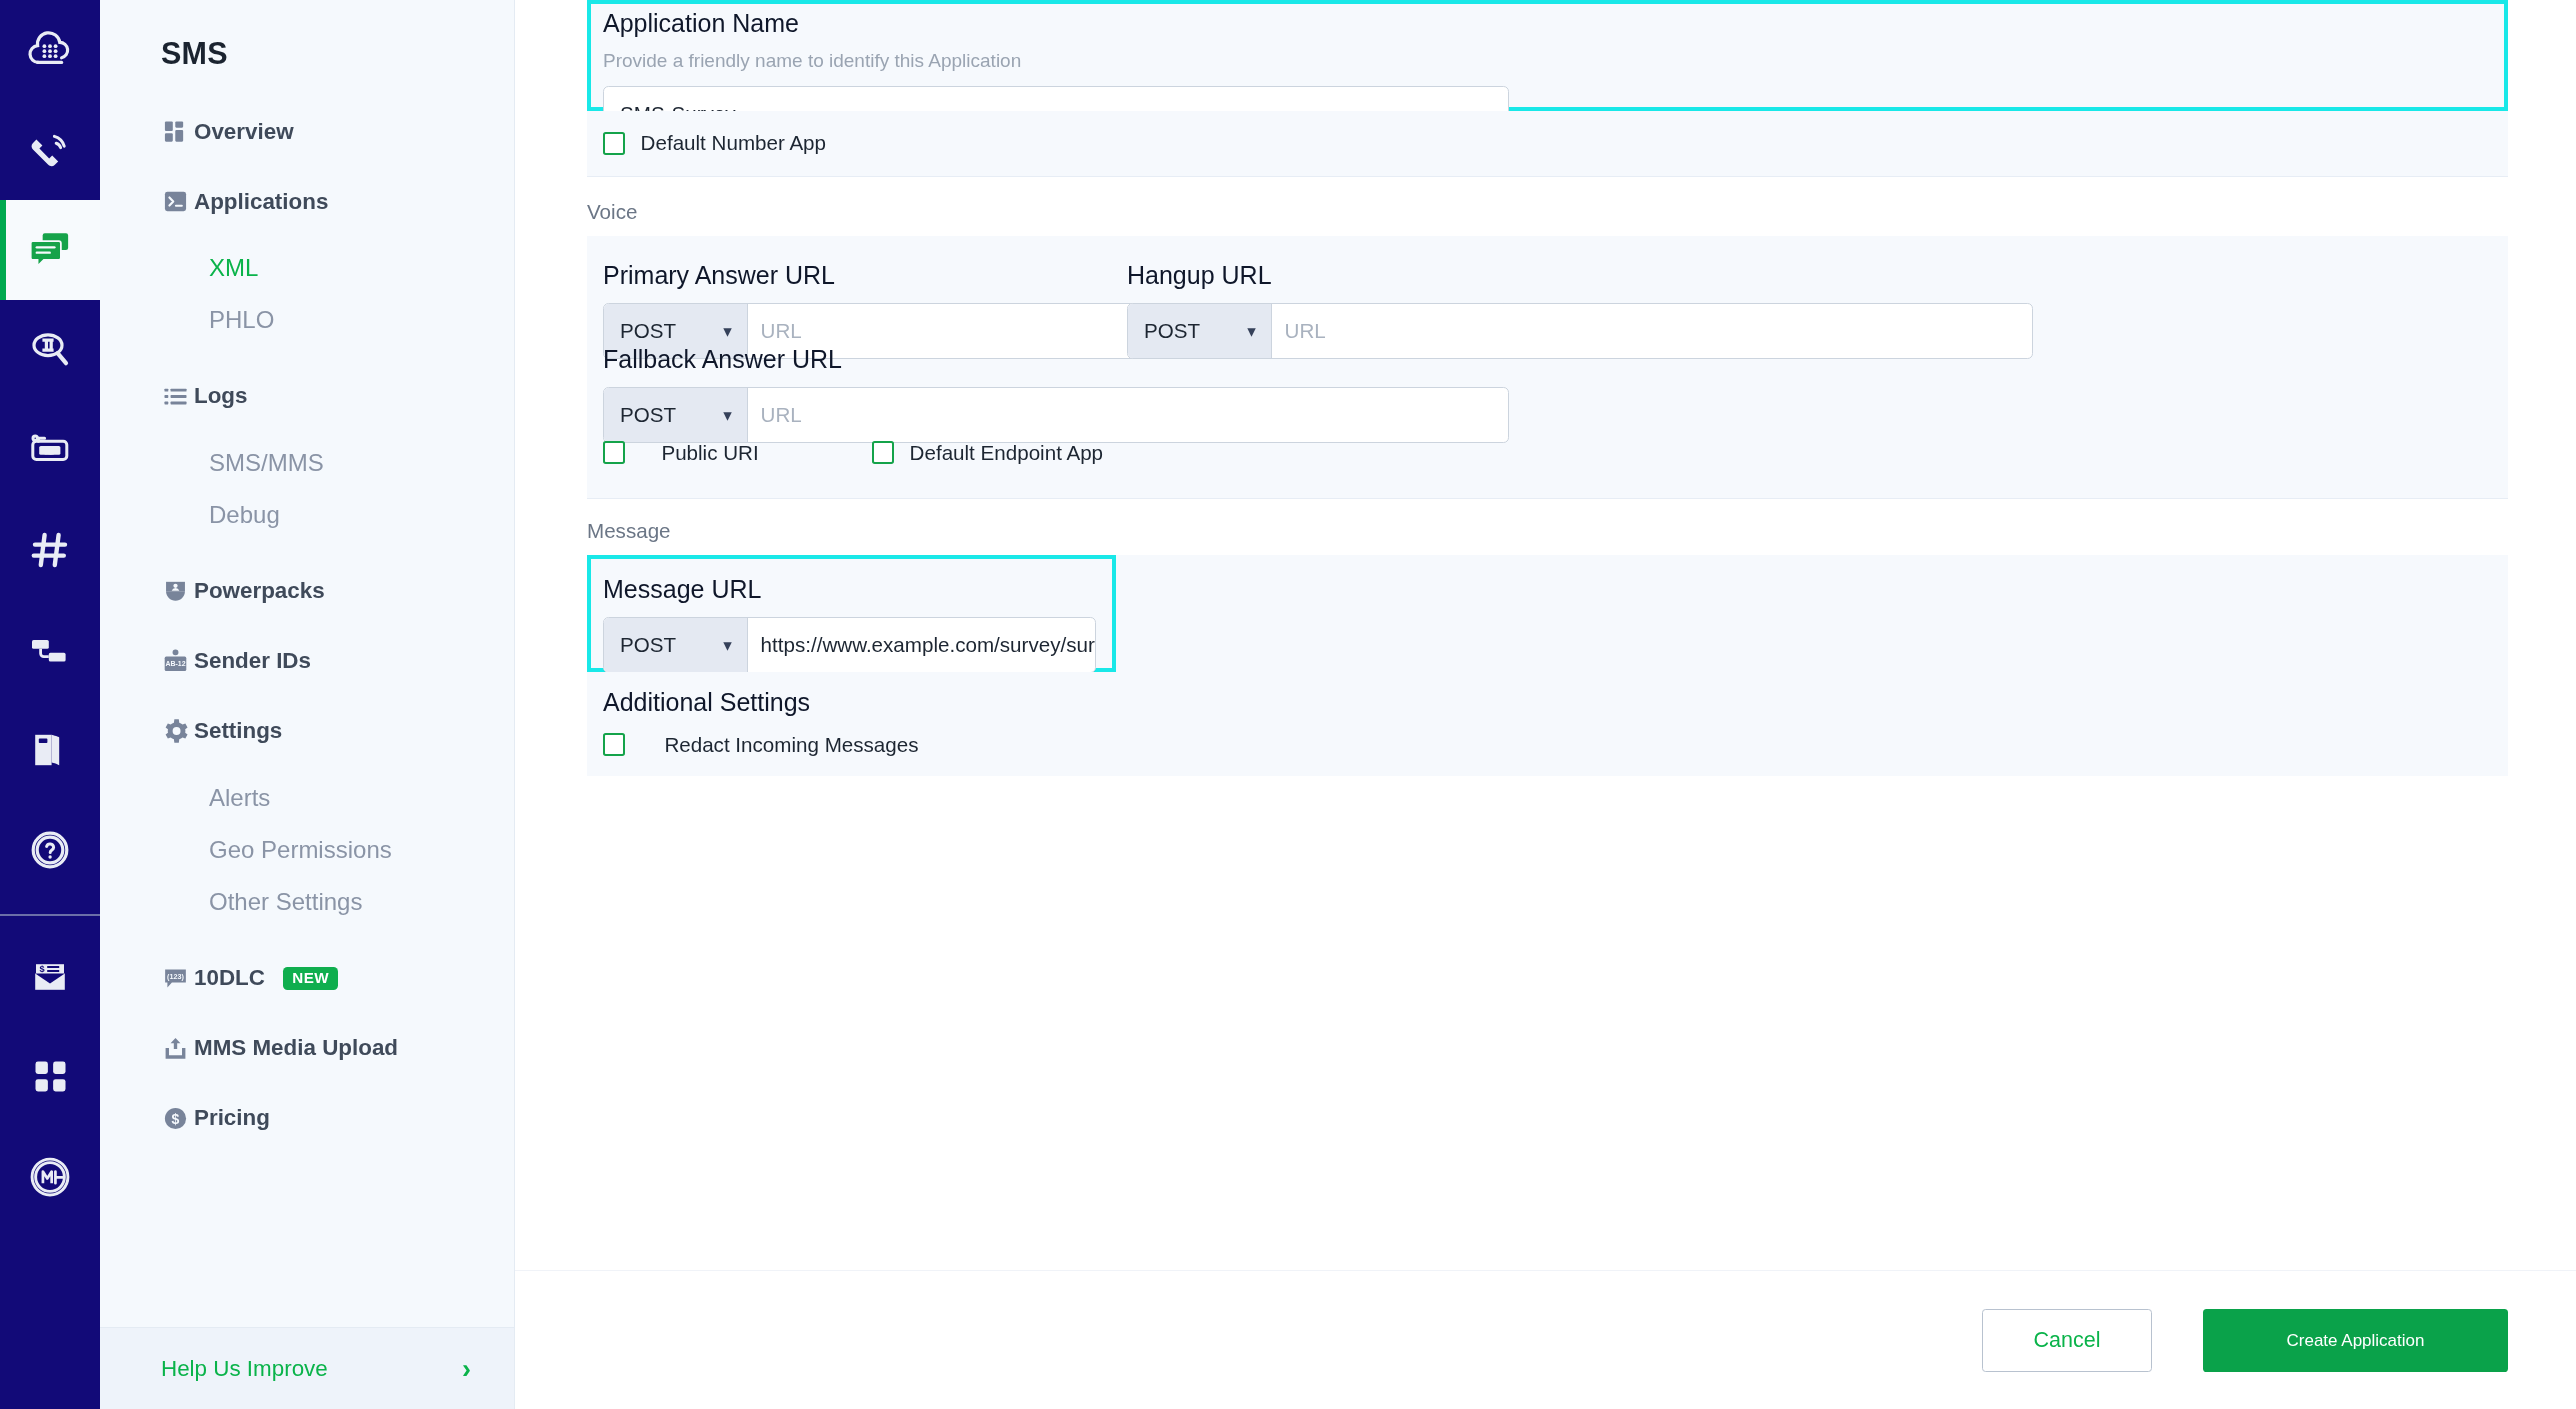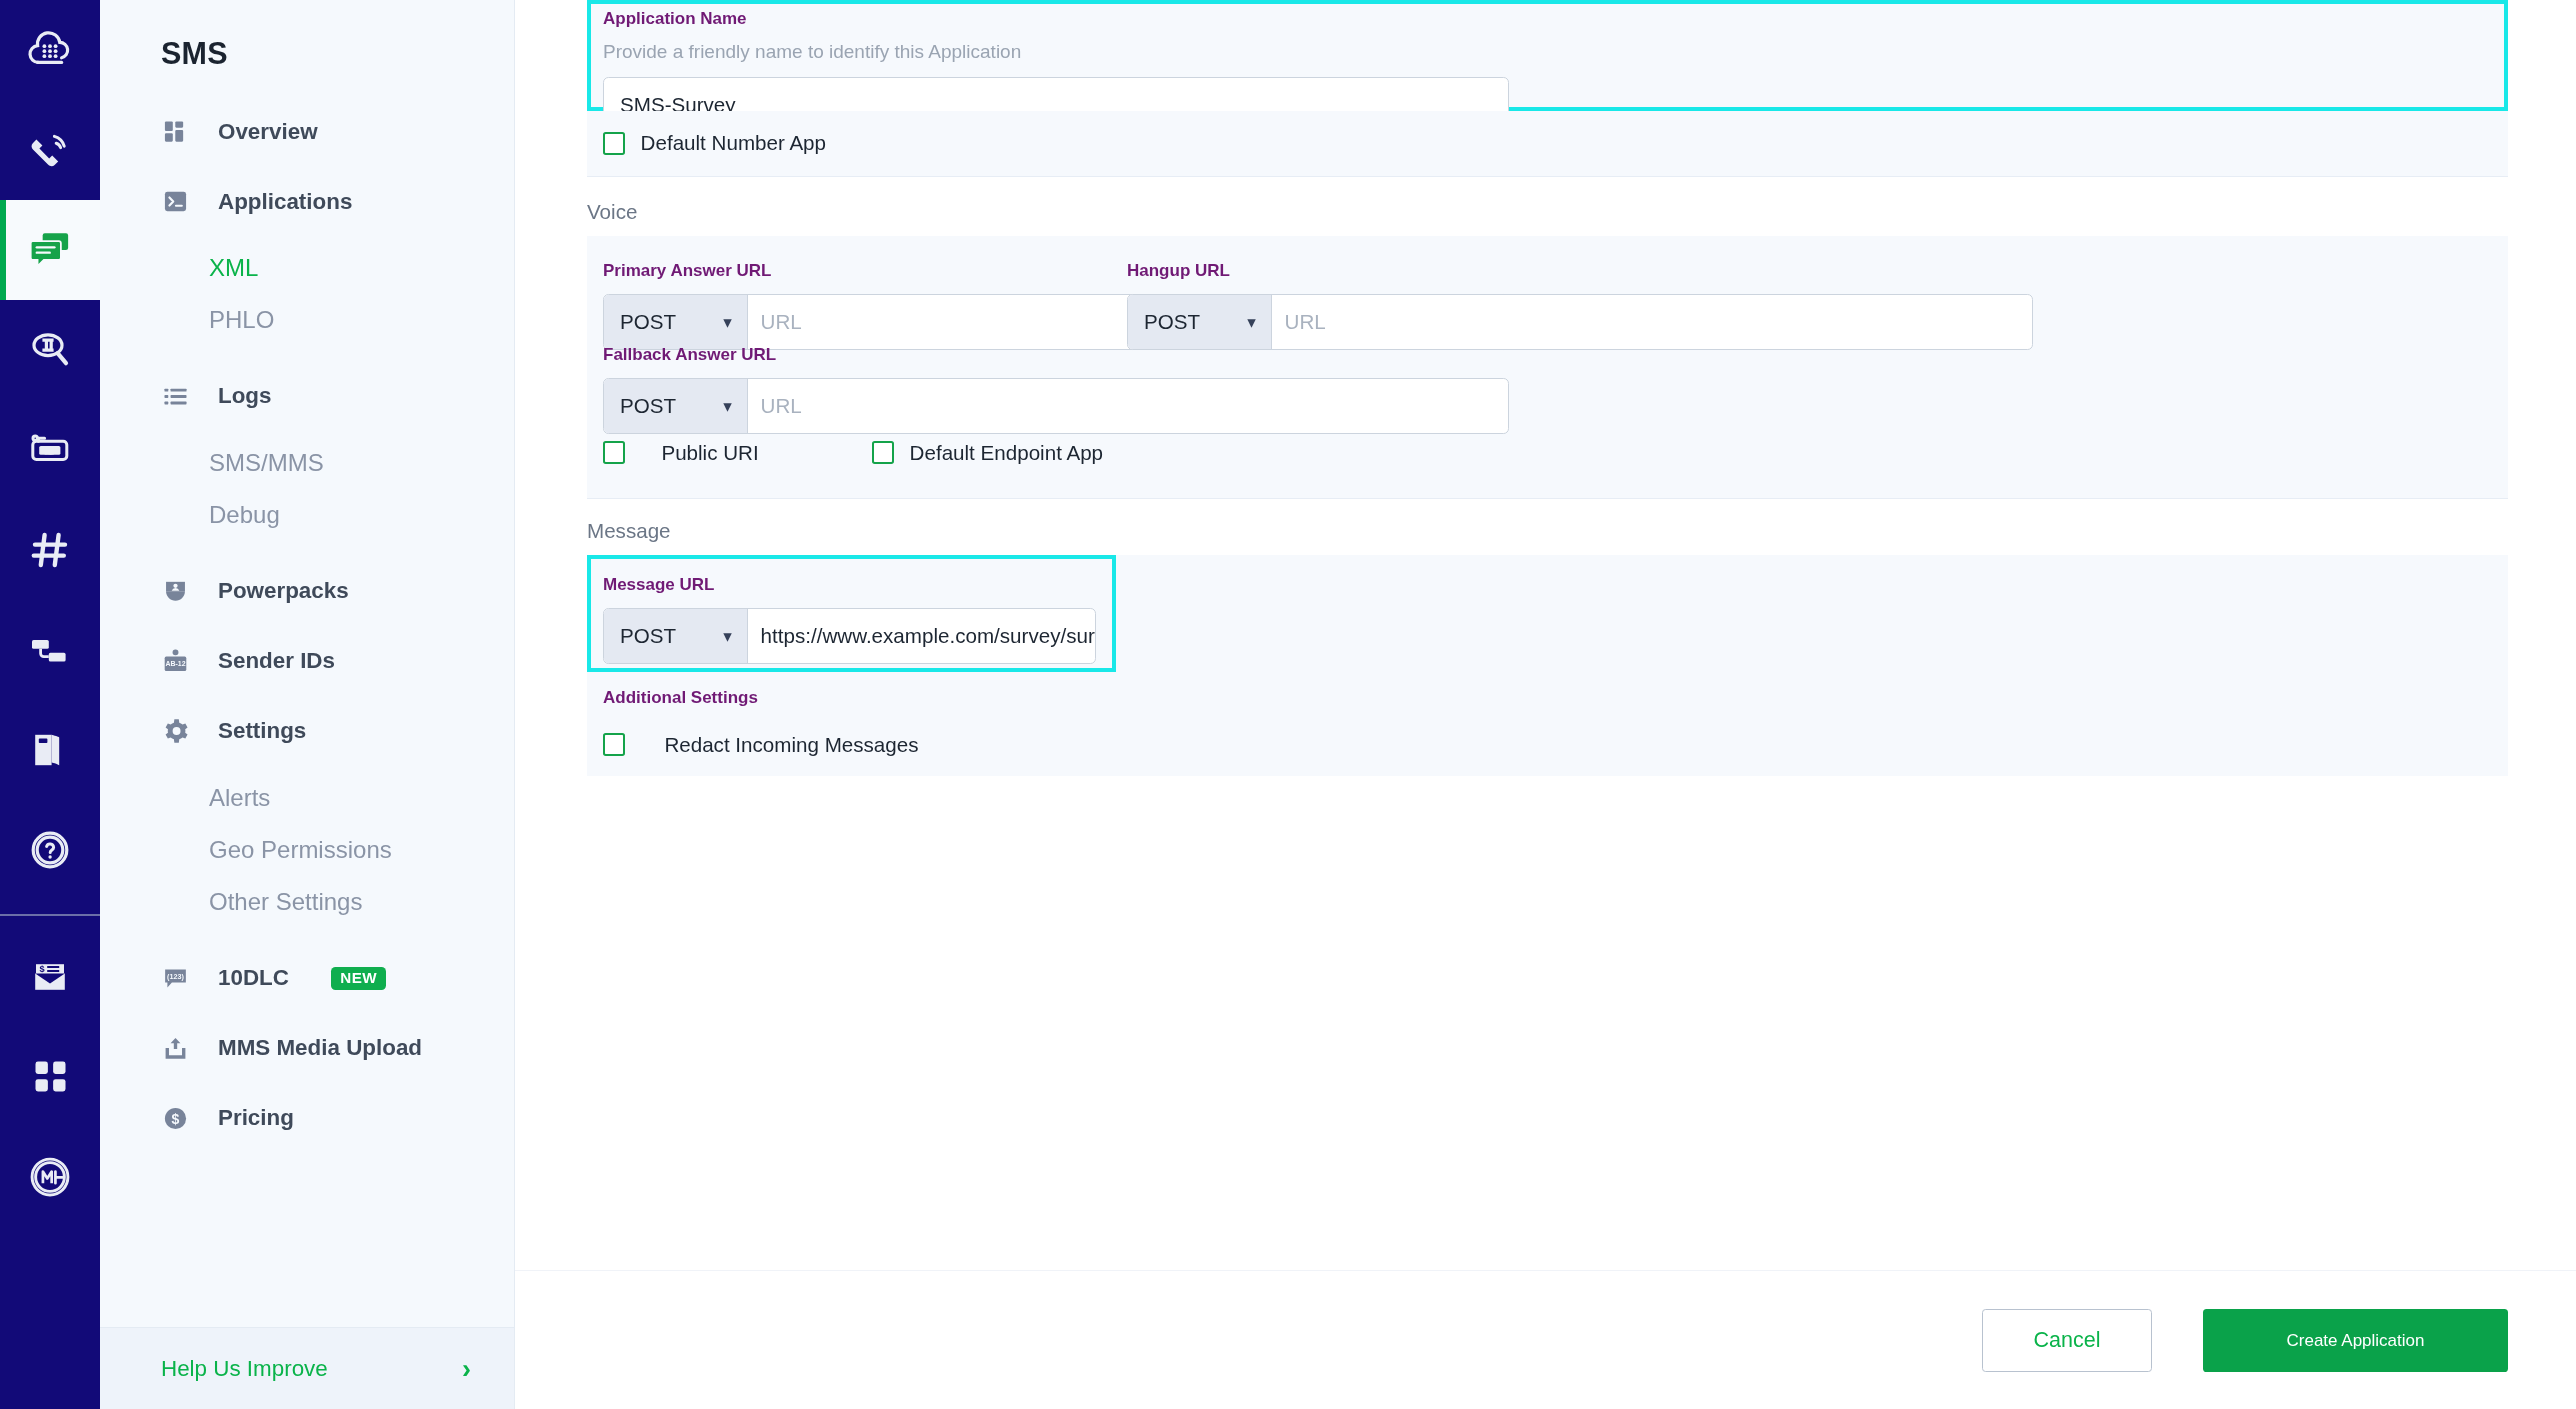--- a/index.html
+++ b/index.html
@@ -34,21 +34,21 @@
     width: 415px; flex: 0 0 415px; height: 1410px; background: #f5f9fd;
     display: flex; flex-direction: column; position: relative;
     border-right: 0.9px solid #e4ebf3;
   }
   .sidebar-title {
     font-size: 30.5px; font-weight: 700; color: #1b2430;
     padding: 36px 0 0 0; margin-left: 61px; letter-spacing: 0.2px;
   }
   .nav { margin-top: 38px; flex: 1 1 auto; overflow: hidden; }
   .nav-item {
-    display: flex; align-items: center; gap: 28px;
+    display: flex; align-items: center; gap: 4px;
     padding: 0 0 0 61px; height: 45px; margin-bottom: 25px; cursor: pointer;
   }
   .nav-item .nav-ico { width: 29px; height: 29px; flex: 0 0 29px; display: flex; align-items: center; justify-content: center; }
   .nav-item .nav-label { font-size: 22.4px; font-weight: 700; color: #3f4a5a; white-space: nowrap; }
   .nav-sub {
     padding-left: 109px; height: 38px; display: flex; align-items: center;
     font-size: 24px; color: #8a94a6; margin-bottom: 14.4px; cursor: pointer; white-space: nowrap;
   }
   .nav-sub.active { color: #0ab34a; }
   .nav-gap { height: 20px; }
@@ -71,21 +71,21 @@
     background: #ffffff; overflow: hidden;
   }
   .panel {
     margin-left: 72px; width: 1921px; background: #f6f9fd;
   }
   .divider { height: 0.9px; background: #e7edf5; margin-left: 72px; width: 1921px; }
   .spacer-white { background: #ffffff; }
 
   .hl { outline: 4.5px solid #19e8e8; outline-offset: -4.5px; }
 
-  .field-label { font-size: 17px; font-weight: 700; color: #701a75; }
+  .field-label { font-size: 25px; font-weight: 400; color: #0f172a; }
   .field-hint { font-size: 19px; color: #9aa4b2; margin-top: 11.7px; }
 
   .txtinput {
     height: 56px; background: #fff; border: 0.9px solid #ccd4de; border-radius: 5.4px;
     display: flex; align-items: center; padding: 0 16px; font-size: 20.6px; color: #1d2632;
   }
 
   .urlrow { display: flex; height: 56px; border: 0.9px solid #ccd4de; border-radius: 5.4px; overflow: hidden; background: #fff; }
   .urlrow .sel {
     width: 144px; flex: 0 0 144px; background: #e4e9f2; display: flex; align-items: center;

